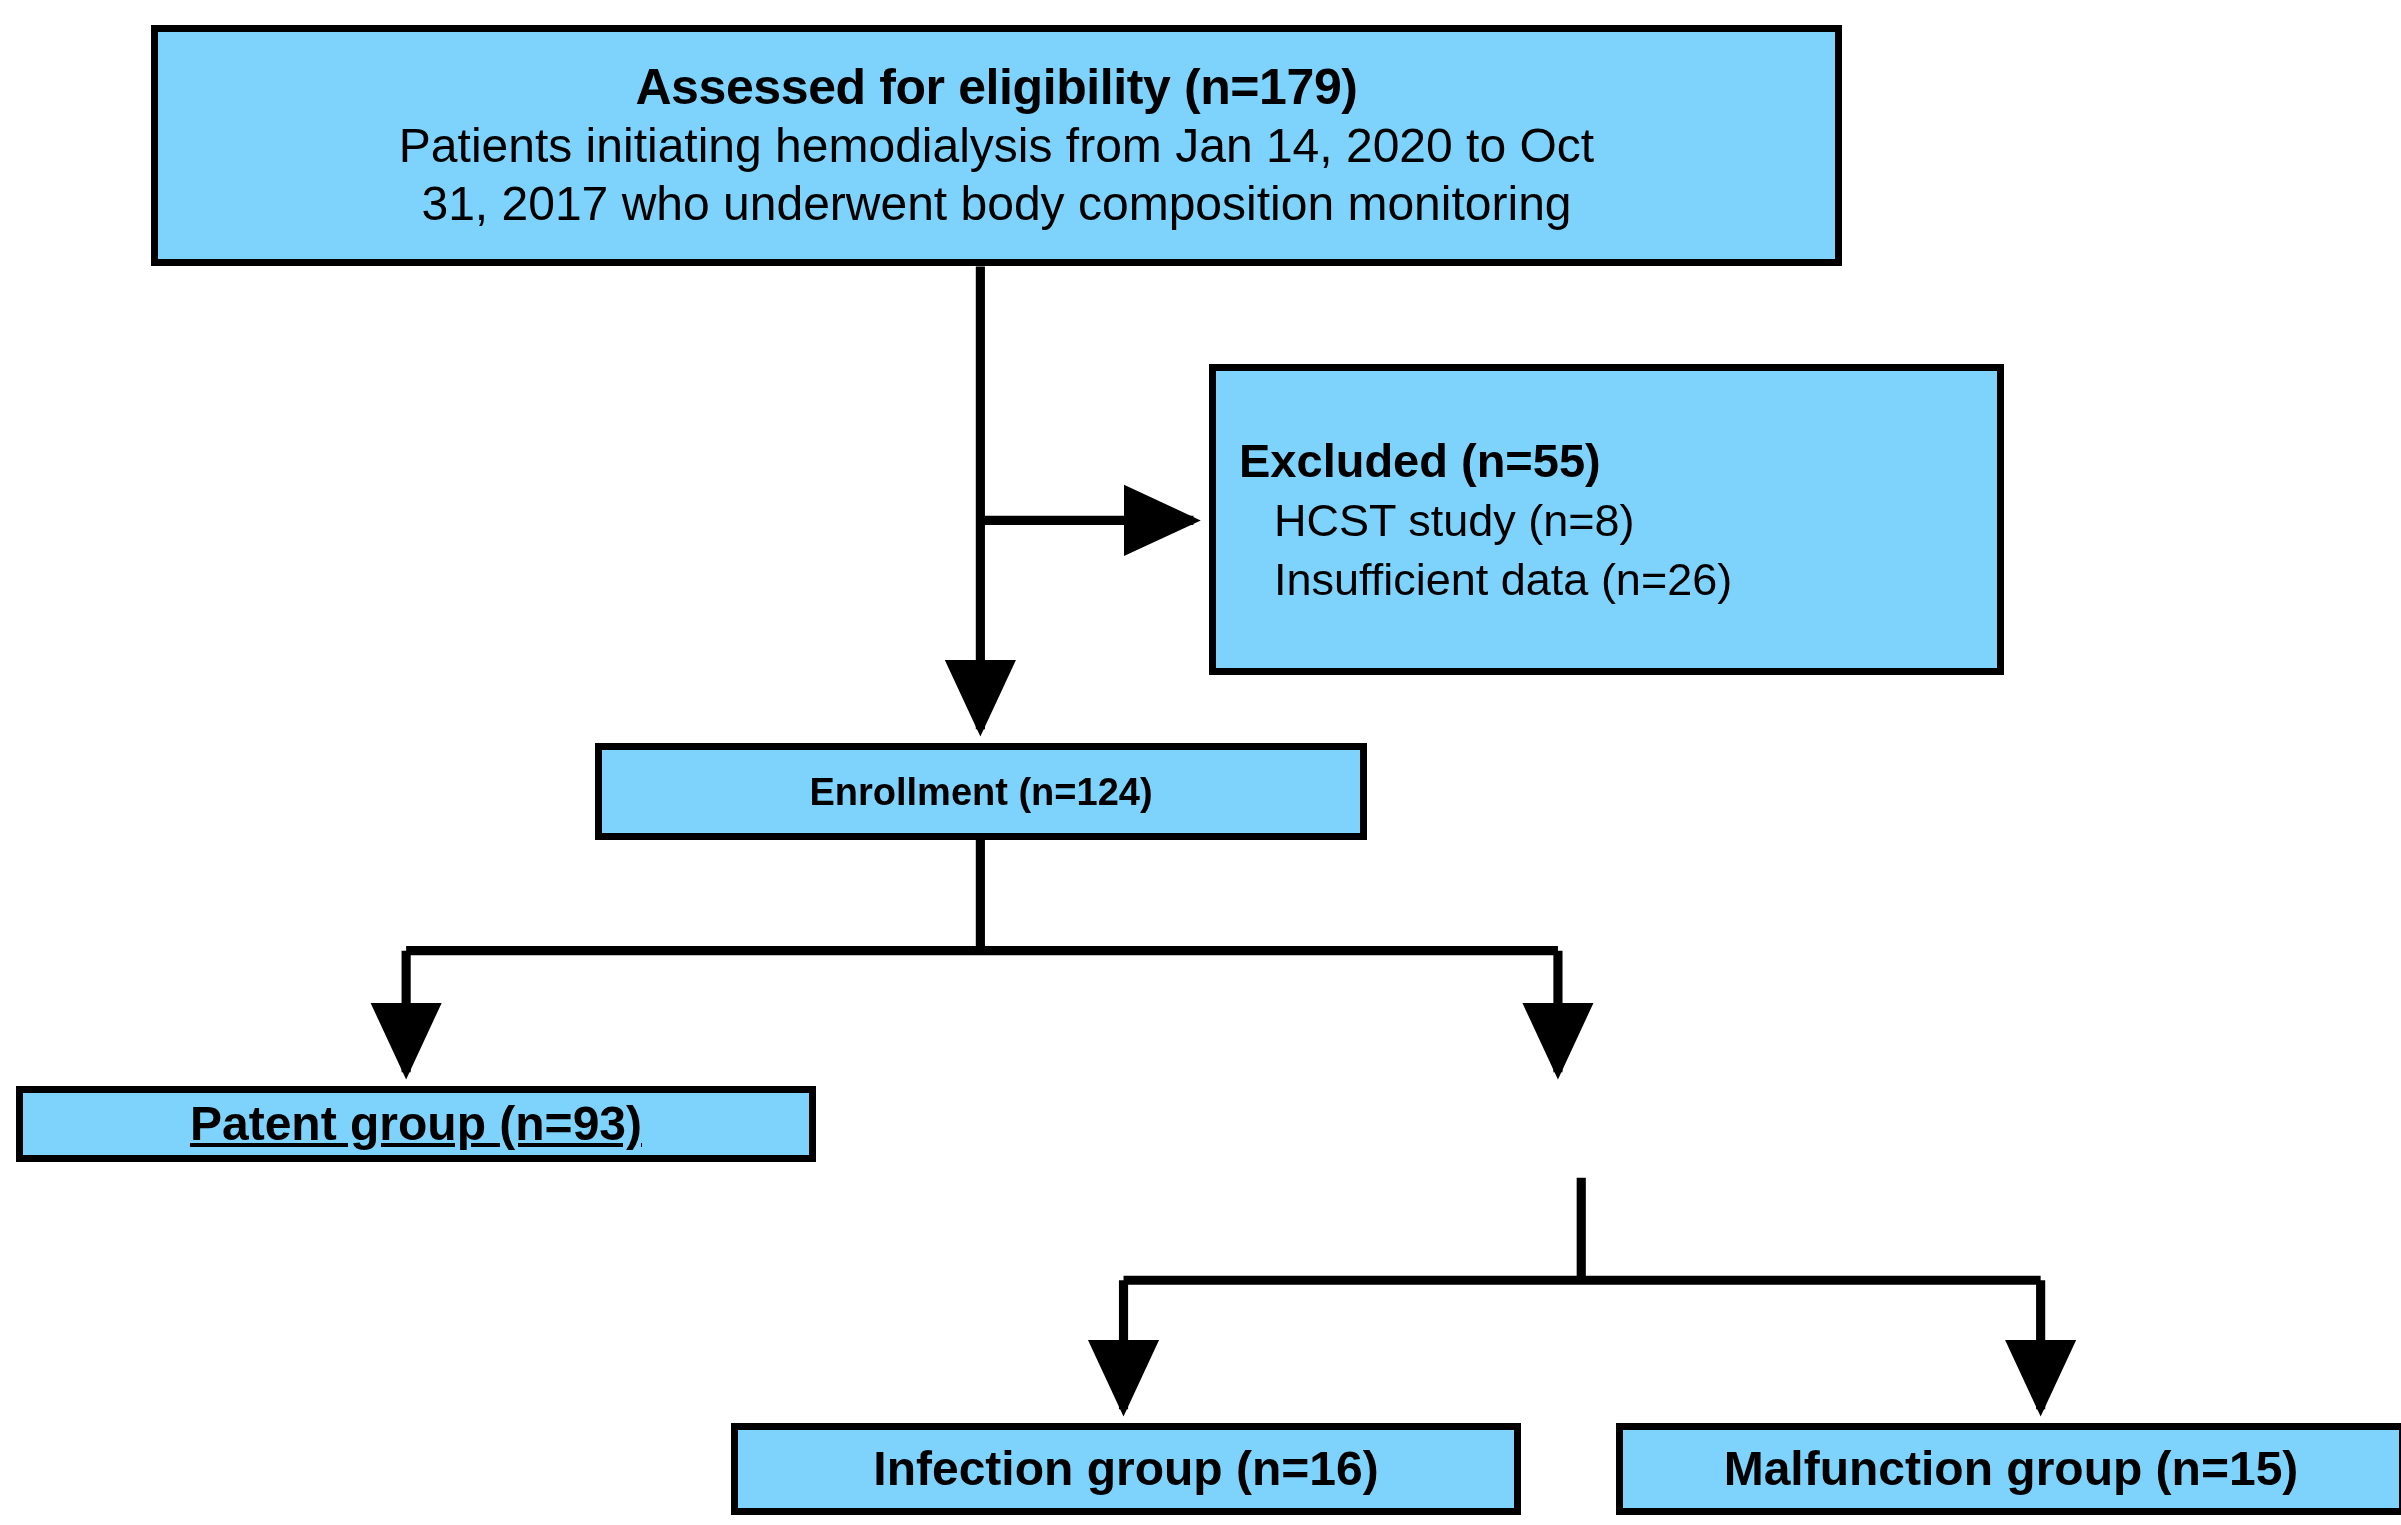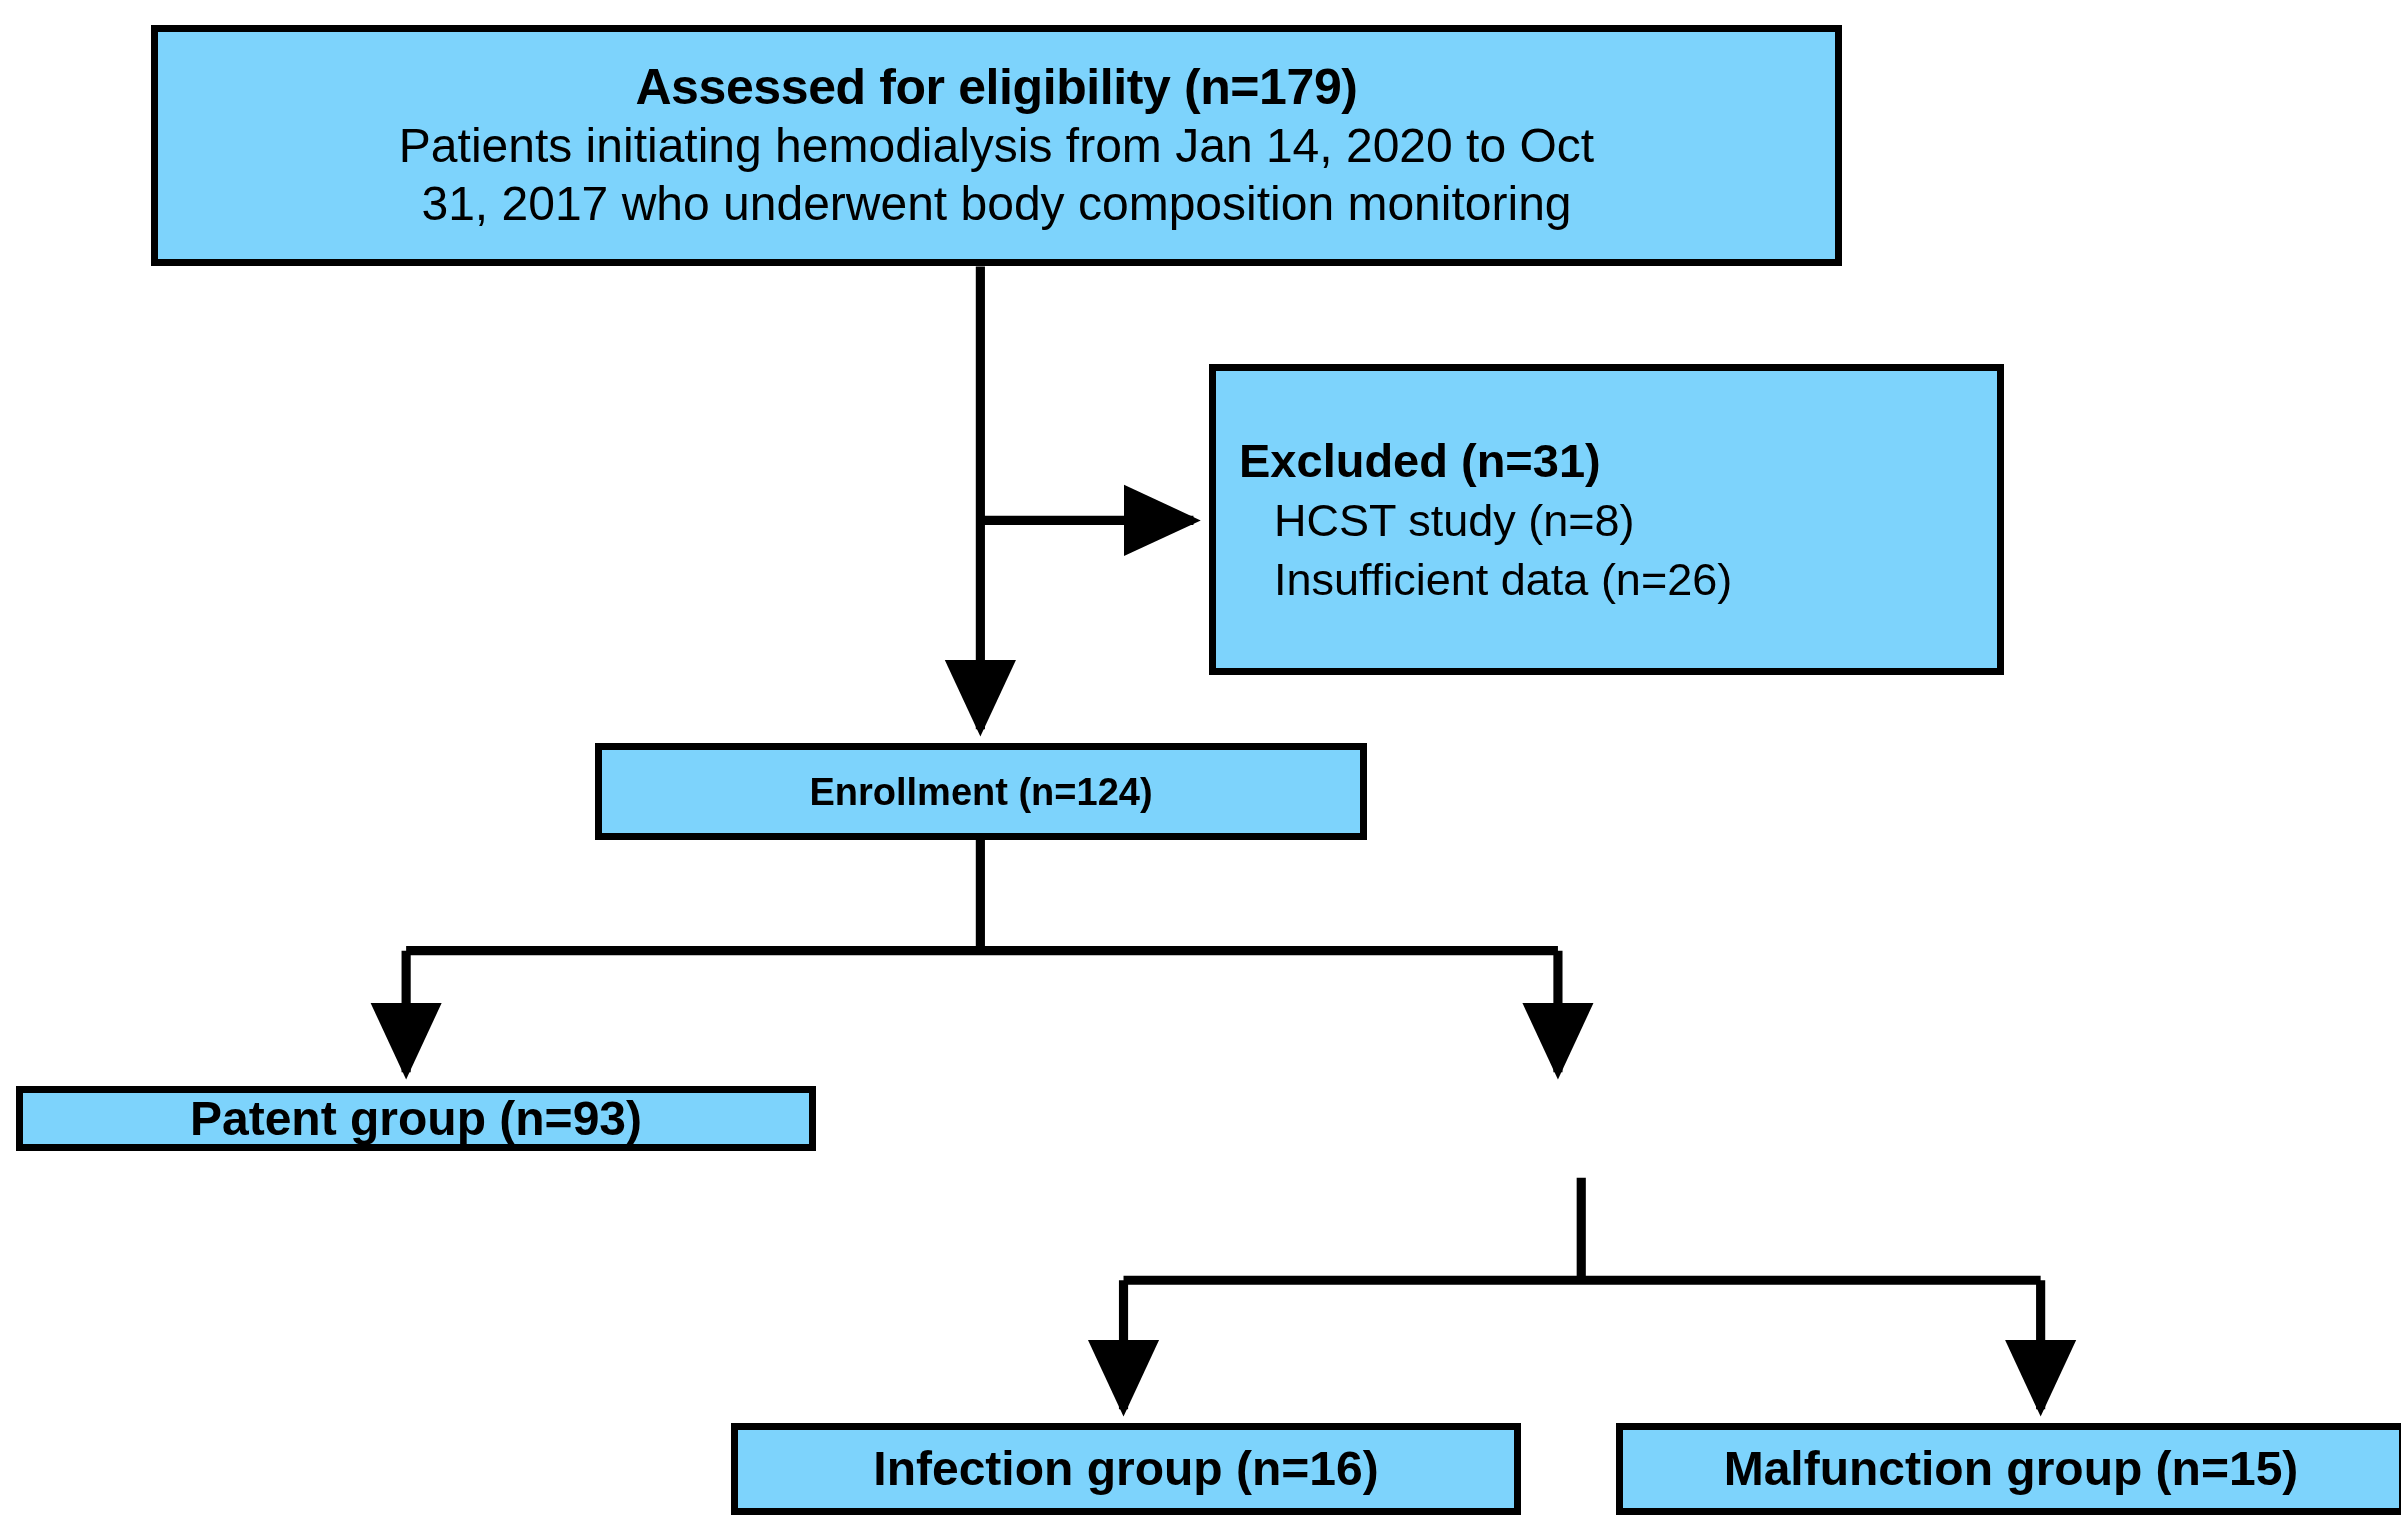--- a/index.html
+++ b/index.html
@@ -73,21 +73,21 @@
   }
 
   #node-enrollment {
     left: 595px; top: 743px; width: 772px; height: 97px;
   }
   #node-enrollment .line-title {
     font-size: 38px; font-weight: bold; line-height: 1.0;
   }
 
   #node-patent {
-    left: 16px; top: 1086px; width: 800px; height: 65px;
+    left: 16px; top: 1086px; width: 800px; height: 76px; text-decoration: underline;
   }
   #node-patent .line-title {
     font-size: 48px; font-weight: bold; line-height: 1.0;
   }
 
   #node-nonpatent {
     left: 1181px; top: 1086px; width: 801px; height: 92px;
   }
   #node-nonpatent .line-title {
     font-size: 48px; font-weight: bold; line-height: 1.0;
@@ -142,21 +142,21 @@
     </g>
   </svg>
 
   <div class="node center" id="node-assessed">
     <span class="line line-title">Assessed for eligibility (n=179)</span>
     <span class="line line-body">Patients initiating hemodialysis from Jan 14, 2020 to Oct</span>
     <span class="line line-body">31, 2017 who underwent body composition monitoring</span>
   </div>
 
   <div class="node lefty" id="node-excluded">
-    <span class="line line-title">Excluded (n=31)</span>
+    <span class="line line-title">Excluded (n=55)</span>
     <span class="line line-item">HCST study (n=8)</span>
     <span class="line line-item">Insufficient data (n=26)</span>
   </div>
 
   <div class="node center" id="node-enrollment">
     <span class="line line-title">Enrollment (n=124)</span>
   </div>
 
   <div class="node center" id="node-patent">
     <span class="line line-title">Patent group (n=93)</span>

